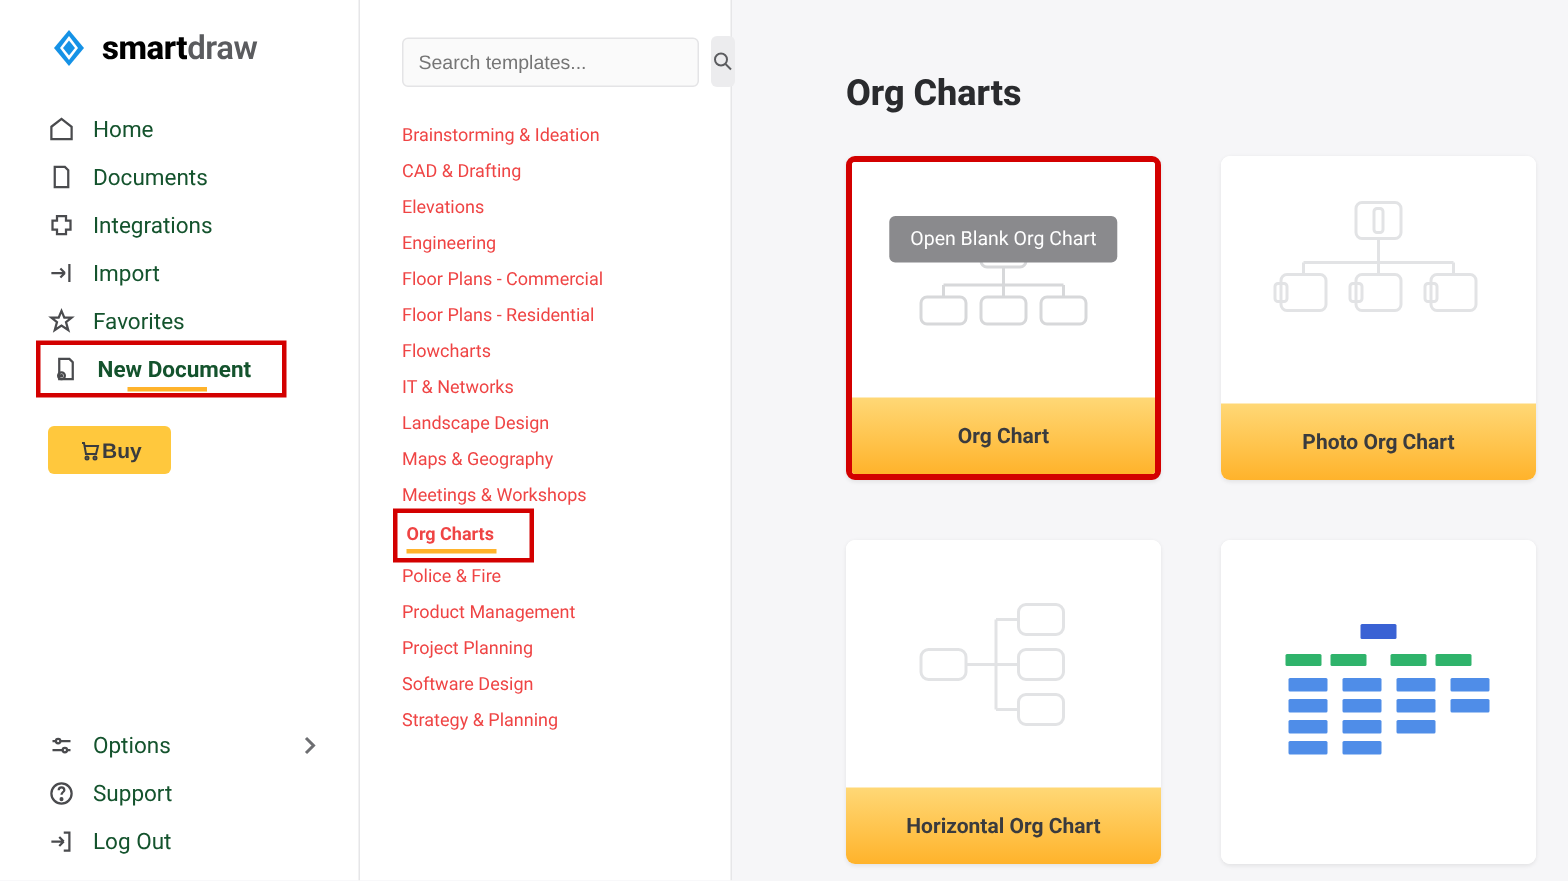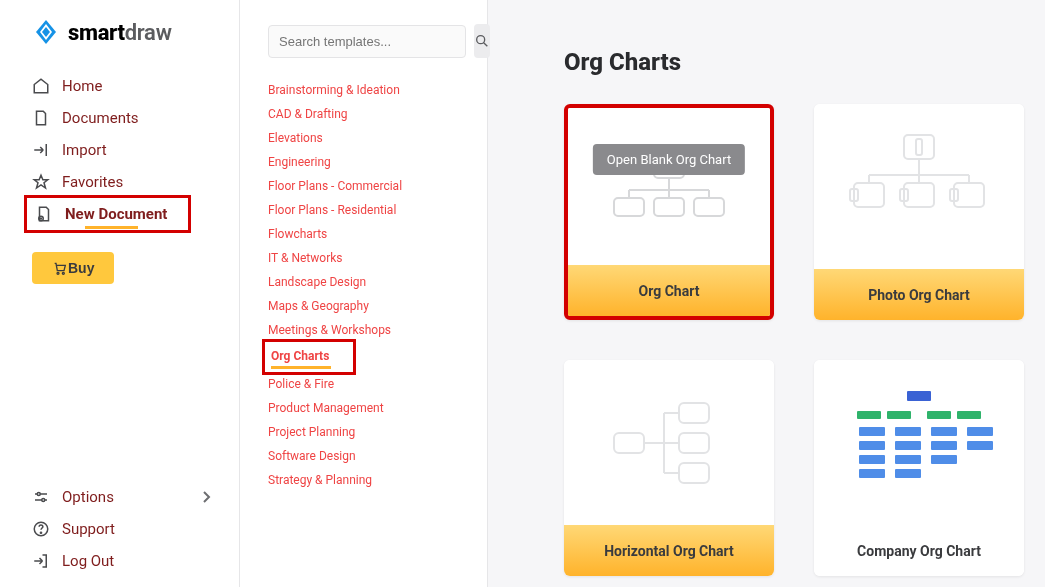--- a/index.html
+++ b/index.html
@@ -7,21 +7,21 @@
 
 .app { display: flex; height: 100%; }
 
 
 .sidebar { width: 240px; background: #ffffff; border-right: 1px solid #e6e6e8; display: flex; flex-direction: column; }
 .logo-wrap { padding: 18px 24px 24px 32px; display:flex; align-items:center; gap:8px;}
 .logo-text { font-size: 22px; font-weight: 600; color:#5b5c5f; letter-spacing:-0.3px;}
 .logo-text .bold { font-weight: 800; color:#000000;}
 
 .nav { padding: 0 0 6px 0; }
-.nav-item { display:flex; align-items:center; gap:12px; padding: 7px 28px 7px 32px; font-size:15px; color:#7f1d1d; cursor:pointer; }
+.nav-item { display:flex; align-items:center; gap:12px; padding: 7px 28px 7px 32px; font-size:15px; color:#14532d; cursor:pointer; }
 .nav-item .ic { width:18px; height:18px; display:flex; align-items:center; justify-content:center; color:#4a4b4e;}
 .nav-item.selected span.label { font-weight:700; }
 .nav-item.selected { position:relative; }
 .nav-item.selected .underline { position:absolute; left:58px; right:50px; bottom:1px; height:3px; background:#ffb32b; }
 
 .highlight-box { border:3px solid #d30000; margin: -3px 48px -3px 24px; padding:0; }
 .highlight-box .nav-item { padding-left:8px; padding-right:8px; }
 
 .buy-wrap { padding: 16px 0 0 32px; }
 .buy-btn { background:#ffc83d; border:none; border-radius:4px; padding:8px 20px; font-size:14px; font-weight:600; color:#3a3b3e; display:flex; align-items:center; cursor:pointer;}
@@ -85,20 +85,28 @@
           </span>
         <span class="label">Home</span>
       </div>
       <div class="nav-item">
         <span class="ic">
             <svg width="18" height="18" viewBox="0 0 24 24" fill="none" stroke="currentColor" stroke-width="2">
               <path d="M6 3h9l3 3v15H6z"></path>
             </svg>
           </span>
         <span class="label">Documents</span>
+      </div>
+      <div class="nav-item">
+        <span class="ic">
+            <svg width="18" height="18" viewBox="0 0 24 24" fill="none" stroke="currentColor" stroke-width="2">
+              <path d="M4 8h4V4h8v4h4v8h-4v4H8v-4H4z"></path>
+            </svg>
+          </span>
+        <span class="label">Integrations</span>
       </div>
       <div class="nav-item">
         <span class="ic">
             <svg width="18" height="18" viewBox="0 0 24 24" fill="none" stroke="currentColor" stroke-width="2">
               <path d="M3 12h12m0 0l-4-4m4 4l-4 4M19 4v16"></path>
             </svg>
           </span>
         <span class="label">Import</span>
       </div>
       <div class="nav-item">
@@ -251,19 +259,18 @@
                 <rect x="56" y="72" width="26" height="9" rx="1"></rect>
                 <rect x="56" y="86" width="26" height="9" rx="1"></rect>
               <rect x="92" y="44" width="26" height="9" rx="1"></rect>
                 <rect x="92" y="58" width="26" height="9" rx="1"></rect>
                 <rect x="92" y="72" width="26" height="9" rx="1"></rect>
               <rect x="128" y="44" width="26" height="9" rx="1"></rect>
                 <rect x="128" y="58" width="26" height="9" rx="1"></rect>
             </g>
           </svg>
         </div>
-        <div class="card-footer">Company Org Chart</div>
       </div>
 
     </div>
   </div>
 
 </div>
 
 </body></html>

